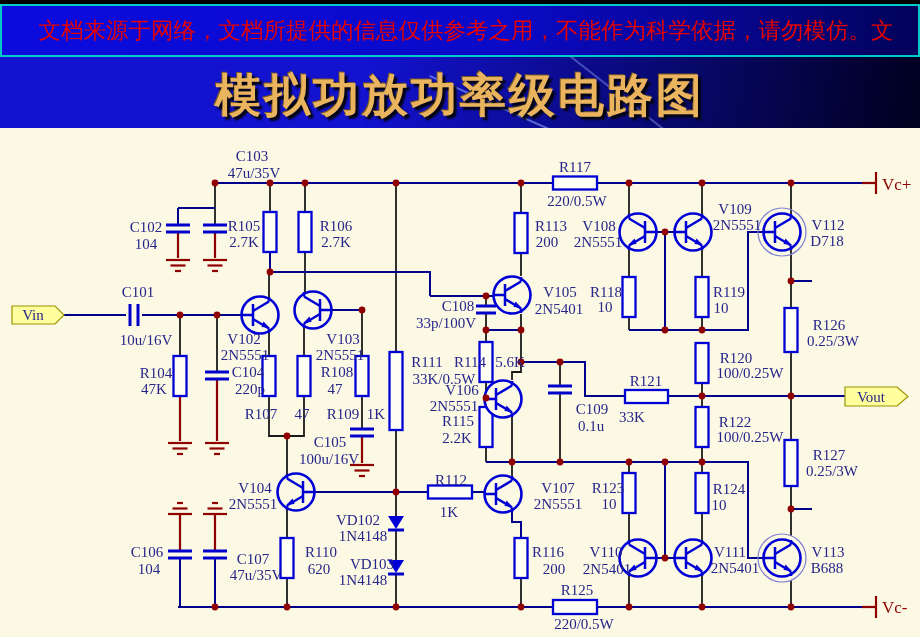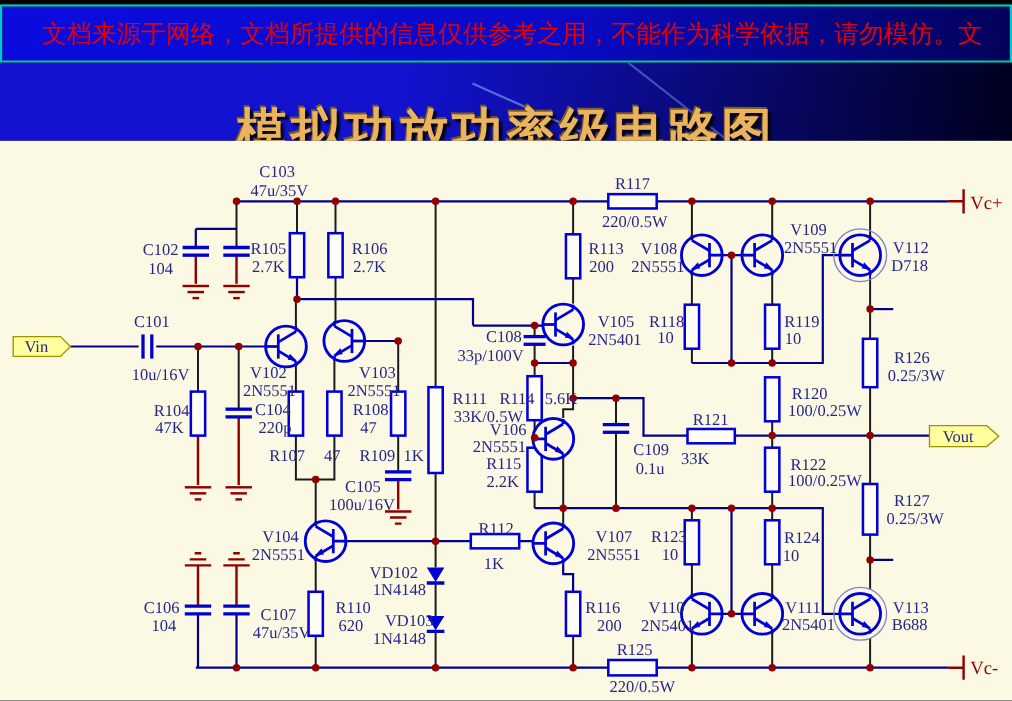--- a/index.html
+++ b/index.html
@@ -13,21 +13,21 @@
   .banner-line{color:#e80000;font-size:22.5px;line-height:25px;white-space:nowrap;margin-left:12px;}
   .titleband{position:absolute;top:57px;left:0;width:920px;height:71px;
           background:linear-gradient(100deg,#1212cf 0%,#1212cf 40%,#00001e 100%);
           border-bottom:2px solid #000018;overflow:hidden;}
   .streak1{position:absolute;top:18px;left:430px;width:640px;height:2px;
           background:rgba(150,180,255,.55);transform:rotate(24deg);transform-origin:left top;}
   .streak2{position:absolute;top:-10px;left:560px;width:520px;height:1.5px;
           background:rgba(150,180,255,.4);transform:rotate(38deg);transform-origin:left top;}
   .slide-title{position:absolute;top:8px;left:0;width:920px;text-align:center;
           font-size:46px;font-weight:bold;letter-spacing:3px;color:#eab35e;
-          text-shadow:3px 3px 2px #050510, -1px -1px 0 #7a5a20;margin-top:24px;}
+          text-shadow:3px 3px 2px #050510, -1px -1px 0 #7a5a20;}
   .schem{position:absolute;top:128px;left:0;width:920px;height:509px;background:#fbf8e3;}
   svg text{font-family:"Liberation Serif", serif;font-size:15px;fill:#26268a;}
   svg text.pw{fill:#8f0000;font-size:17px;}
   .w{stroke:#00008b;stroke-width:2;fill:none;}
   .b{stroke:#1a1a1a;stroke-width:1.8;fill:none;}
   .rd{stroke:#8f0000;stroke-width:2.2;fill:none;}
   .res{fill:#fffef4;stroke:#0000d6;stroke-width:2.3;}
   .cap{stroke:#0000cc;stroke-width:3;fill:none;}
   .tr{stroke:#0000d6;stroke-width:2.5;fill:none;}
   .tc{fill:#fbf8e3;stroke:#0000d6;stroke-width:2.6;}

